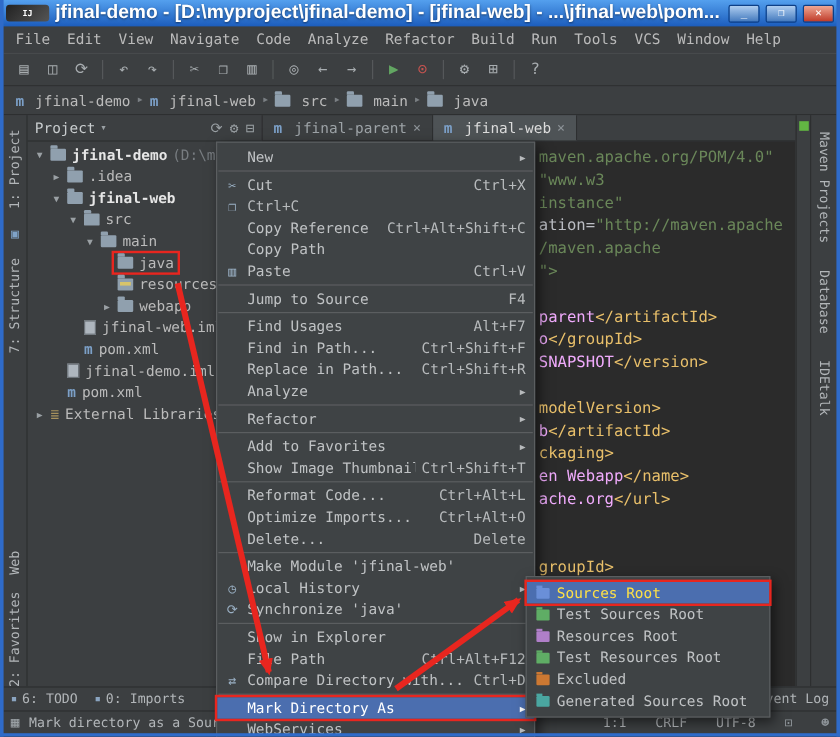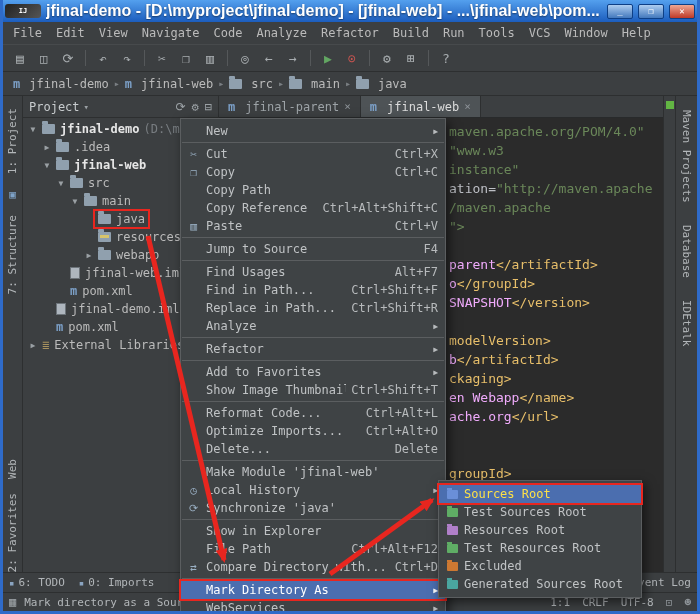--- a/index.html
+++ b/index.html
@@ -61,21 +61,21 @@
   .stripe{width:12px;background:#3c3f41;border-left:1px solid #2d2f30}
   .ind-ok{width:8px;height:8px;background:#62b543;margin:5px auto 0}
 
   
   .twbar{position:absolute;left:3px;right:3px;top:572px;height:20px;background:#3c3f41;border-top:1px solid #2d2f30;display:flex;align-items:center;padding:0 6px;gap:14px;font-size:11px}
   .twbtn{display:flex;align-items:center;gap:4px;color:#b2b6b9}
   .twbtn .dot{font-size:9px;color:#8aa4c0}
   .tw-right{margin-left:auto;display:flex;gap:12px}
   .statusbar{position:absolute;left:3px;right:3px;top:592px;height:19px;background:#3c3f41;border-top:1px solid #2d2f30;display:flex;align-items:center;padding:0 6px;gap:8px;font-size:11px;color:#b2b6b9}
   .corner-ico{color:#9aa0a4;font-size:12px}
-  .sb-right{margin-left:auto;display:flex;align-items:center;gap:12px;color:#b2b6b9}
+  .sb-right{margin-left:auto;display:flex;align-items:center;gap:24px;color:#b2b6b9}
   .sb-ico{color:#8d9398}
 
   
   .cmenu{position:absolute;left:180px;top:118px;width:266px;background:#3f4345;border:1px solid #5b5e60;box-shadow:3px 4px 10px rgba(0,0,0,.55);z-index:30;padding:3px 0}
   .mi{height:18px;display:flex;align-items:center;padding:0 7px 0 5px;gap:5px;font-size:12px;color:#c0c3c5}
   .mi .ic{width:15px;flex:none;text-align:center;font-size:11px;color:#9ab0c4}
   .mi .lbl{flex:1;white-space:nowrap;overflow:hidden}
   .mi .sc{color:#b7babc;white-space:nowrap}
   .mi .subarr{font-size:8px;color:#b7babc}
   .mi.sel{background:#4b6eaf;color:#fff}
@@ -345,31 +345,30 @@
       <span class="subarr">▶</span>
     </div>
     <div class="msep"></div>
     <div class="mi">
       <span class="ic">✂</span>
       <span class="lbl">Cut</span>
       <span class="sc">Ctrl+X</span>
     </div>
     <div class="mi">
       <span class="ic">❐</span>
-      <span class="lbl">Copy</span>
       <span class="sc">Ctrl+C</span>
-    </div>
-    <div class="mi">
-      <span class="ic"></span>
-      <span class="lbl">Copy Path</span>
     </div>
     <div class="mi">
       <span class="ic"></span>
       <span class="lbl">Copy Reference</span>
       <span class="sc">Ctrl+Alt+Shift+C</span>
+    </div>
+    <div class="mi">
+      <span class="ic"></span>
+      <span class="lbl">Copy Path</span>
     </div>
     <div class="mi">
       <span class="ic">▥</span>
       <span class="lbl">Paste</span>
       <span class="sc">Ctrl+V</span>
     </div>
     <div class="msep"></div>
     <div class="mi">
       <span class="ic"></span>
       <span class="lbl">Jump to Source</span>

